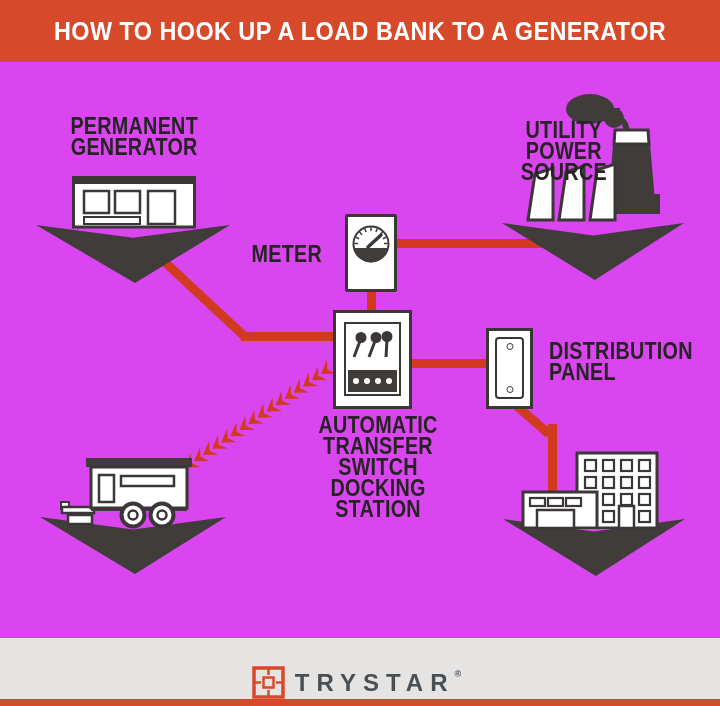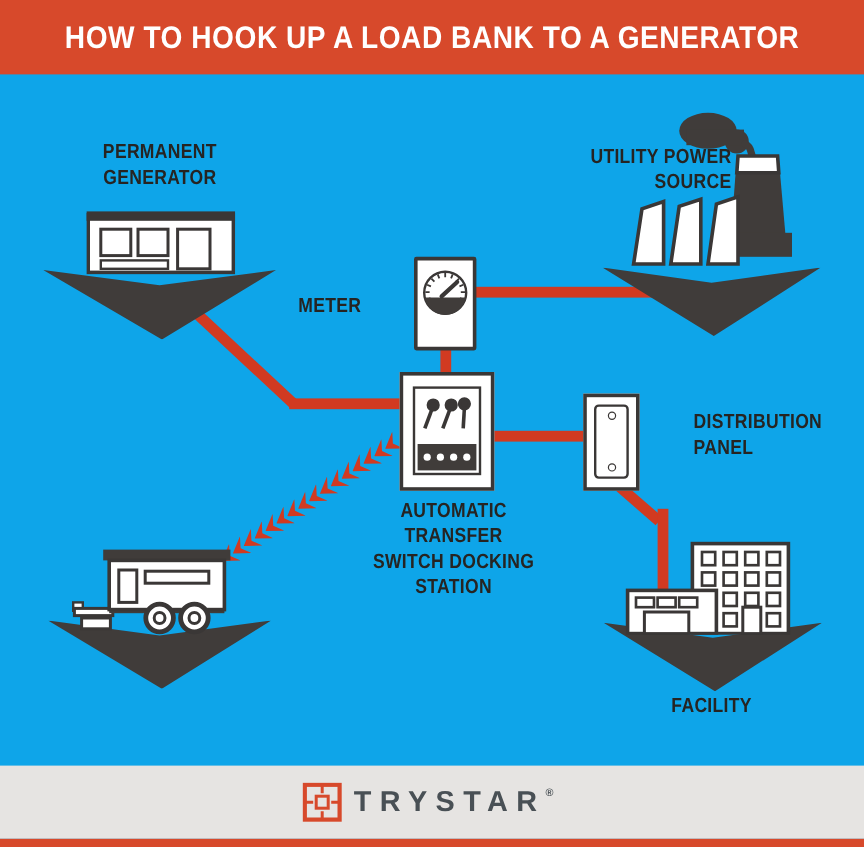--- a/index.html
+++ b/index.html
@@ -1,24 +1,24 @@
 <!DOCTYPE html>
 <html><head>
 <meta charset="utf-8">
 <style>
   html,body{margin:0;padding:0;background:#fff;}
-  #canvas{position:relative;width:720px;height:706px;background:#0ea5e9;overflow:hidden;
+  #canvas{position:relative;width:720px;height:706px;background:#d946ef;overflow:hidden;
           font-family:"Liberation Sans",sans-serif;}
   
   .banner{position:absolute;left:0;top:0;width:720px;height:62px;background:#d7492b;
           display:flex;align-items:center;justify-content:center;}
   .banner h1{margin:0;color:#fff;font-size:26px;font-weight:800;letter-spacing:.5px;
              transform:scaleX(.9);transform-origin:50% 50%;white-space:nowrap;}
   
-  .lbl{position:absolute;font-weight:700;color:#262422;font-size:17px;line-height:21px;
+  .lbl{position:absolute;font-weight:700;color:#262422;font-size:23px;line-height:21px;
        letter-spacing:.3px;z-index:4;}
   .c{display:inline-block;transform:scaleX(.86);transform-origin:50% 0;}
   .cl{transform-origin:0 0;}
   .cr{transform-origin:100% 0;}
   
   .line{position:absolute;background:#d13a21;z-index:1;}
   
   .tri{position:absolute;background:#403c3a;z-index:2;
        clip-path:polygon(0 0,50% 22%,100% 0,51% 100%);}
   .icon{position:absolute;z-index:3;}
@@ -33,21 +33,21 @@
                border-radius:4px;box-sizing:border-box;}
   .screw{position:absolute;left:50%;width:7px;height:7px;border:1.5px solid #3a3736;border-radius:50%;
          transform:translateX(-50%);background:#fff;box-sizing:border-box;}
   
   .zig{position:absolute;left:185px;top:459px;width:178px;height:17px;z-index:1;
        transform:rotate(-34.5deg);transform-origin:0 50%;display:flex;align-items:center;}
   .zig span{flex:none;width:13px;height:17px;margin-right:-2px;background:#d13a21;
             clip-path:polygon(100% 0,0 50%,100% 100%,60% 50%);}
   
   .footer{position:absolute;left:0;top:638px;width:720px;height:61px;background:#e6e4e2;
-          display:flex;align-items:center;justify-content:center;}
+          display:flex;align-items:flex-end;justify-content:center;}
   .brand{display:flex;align-items:center;gap:10px;}
   .brand-text{color:#495055;font-size:24px;font-weight:700;letter-spacing:7px;}
   .reg{font-size:9px;vertical-align:top;color:#495055;}
   .botbar{position:absolute;left:0;top:699px;width:720px;height:7px;background:#d7492b;}
 </style>
 </head>
 <body>
 
 <div id="canvas">
 
@@ -93,21 +93,21 @@
   </div>
   <svg class="icon" style="left:72px;top:176px;" width="124" height="53" viewBox="0 0 124 53">
     <rect x="1.5" y="3" width="121" height="48" fill="#fff" stroke="#3a3736" stroke-width="3"></rect>
     <rect x="0" y="0" width="124" height="8" fill="#3a3736"></rect>
     <rect x="12" y="15" width="25" height="22" fill="#fff" stroke="#3a3736" stroke-width="2.5"></rect>
     <rect x="43" y="15" width="25" height="22" fill="#fff" stroke="#3a3736" stroke-width="2.5"></rect>
     <rect x="12" y="41" width="56" height="7" fill="#fff" stroke="#3a3736" stroke-width="2"></rect>
     <rect x="76" y="15" width="27" height="33" fill="#fff" stroke="#3a3736" stroke-width="2.5"></rect>
   </svg>
 
-  <div class="lbl" style="left:469px;top:120px;width:160px;text-align:right;">
+  <div class="lbl" style="left:495px;top:120px;width:160px;text-align:center;">
     <span class="c cl"><span>UTILITY POWER</span><br>
     <span>SOURCE</span></span>
   </div>
   <svg class="icon" style="left:522px;top:92px;" width="140" height="136" viewBox="0 0 140 136">
     <ellipse cx="68" cy="17" rx="24" ry="15" fill="#403c3a"></ellipse>
     <circle cx="92" cy="26" r="10" fill="#403c3a"></circle>
     <rect x="50" y="16" width="48" height="13" fill="#403c3a"></rect>
     <path d="M99,28 c7,3 3,9 8,13 c4,3 7,3 7,9" stroke="#403c3a" stroke-width="6" fill="none" stroke-linecap="round"></path>
     <polygon points="91,52 128,52 134,120 86,120" fill="#403c3a"></polygon>
     <polygon points="93,38 126,38 127,52 92,52" fill="#fff" stroke="#3a3736" stroke-width="3"></polygon>
@@ -165,21 +165,21 @@
     <span class="c"><span>AUTOMATIC TRANSFER</span><br>
     <span>SWITCH DOCKING STATION</span></span>
   </div>
 
   <div class="box" style="left:486px;top:328px;width:47px;height:81px;">
     <div class="panel-inner">
       <div class="screw" style="top:4px;"></div>
       <div class="screw" style="bottom:4px;"></div>
     </div>
   </div>
-  <div class="lbl" style="left:549px;top:341px;width:130px;text-align:left;margin-left:29px;">
+  <div class="lbl" style="left:549px;top:341px;width:130px;text-align:left;">
     <span class="c cl"><span>DISTRIBUTION</span><br>
     <span>PANEL</span></span>
   </div>
 
   <svg class="icon" style="left:55px;top:452px;" width="150" height="80" viewBox="0 0 150 80">
     <rect x="6" y="50" width="8" height="7" fill="#fff" stroke="#3a3736" stroke-width="2"></rect>
     <rect x="7" y="55" width="32" height="6" fill="#fff" stroke="#3a3736" stroke-width="2.5"></rect>
     <rect x="13" y="63" width="24" height="9" fill="#fff" stroke="#3a3736" stroke-width="2.5"></rect>
     <rect x="36" y="53" width="96" height="6" fill="#403c3a"></rect>
     <rect x="31" y="6" width="106" height="9" fill="#403c3a"></rect>
@@ -214,23 +214,20 @@
     <rect x="106" y="56" width="15" height="22" fill="#fff" stroke="#3a3736" stroke-width="2.5"></rect>
     <polygon points="64,46 78,78 64,78" fill="#403c3a"></polygon>
     <rect x="10" y="42" width="74" height="36" fill="#fff" stroke="#3a3736" stroke-width="3"></rect>
     <g fill="#fff" stroke="#3a3736" stroke-width="2.2">
       <rect x="17" y="48" width="15" height="8"></rect>
         <rect x="35" y="48" width="15" height="8"></rect>
       <rect x="53" y="48" width="15" height="8"></rect>
     </g>
     <rect x="24" y="60" width="37" height="18" fill="#fff" stroke="#3a3736" stroke-width="2.5"></rect>
   </svg>
-  <div class="lbl" style="left:518px;top:577px;width:150px;text-align:center;">
-    <span class="c"><span>FACILITY</span></span>
-  </div>
 
   <div class="footer">
     <div class="brand">
       <svg width="33" height="33" viewBox="0 0 33 33">
         <rect x="2" y="2" width="29" height="29" fill="none" stroke="#d7492b" stroke-width="3.5"></rect>
         <g stroke="#d7492b" stroke-width="2.5" fill="none">
           <path d="M16.5,2 v7 M16.5,31 v-7 M2,16.5 h7 M31,16.5 h-7"></path>
           <rect x="11.5" y="11.5" width="10" height="10"></rect>
         </g>
       </svg>

